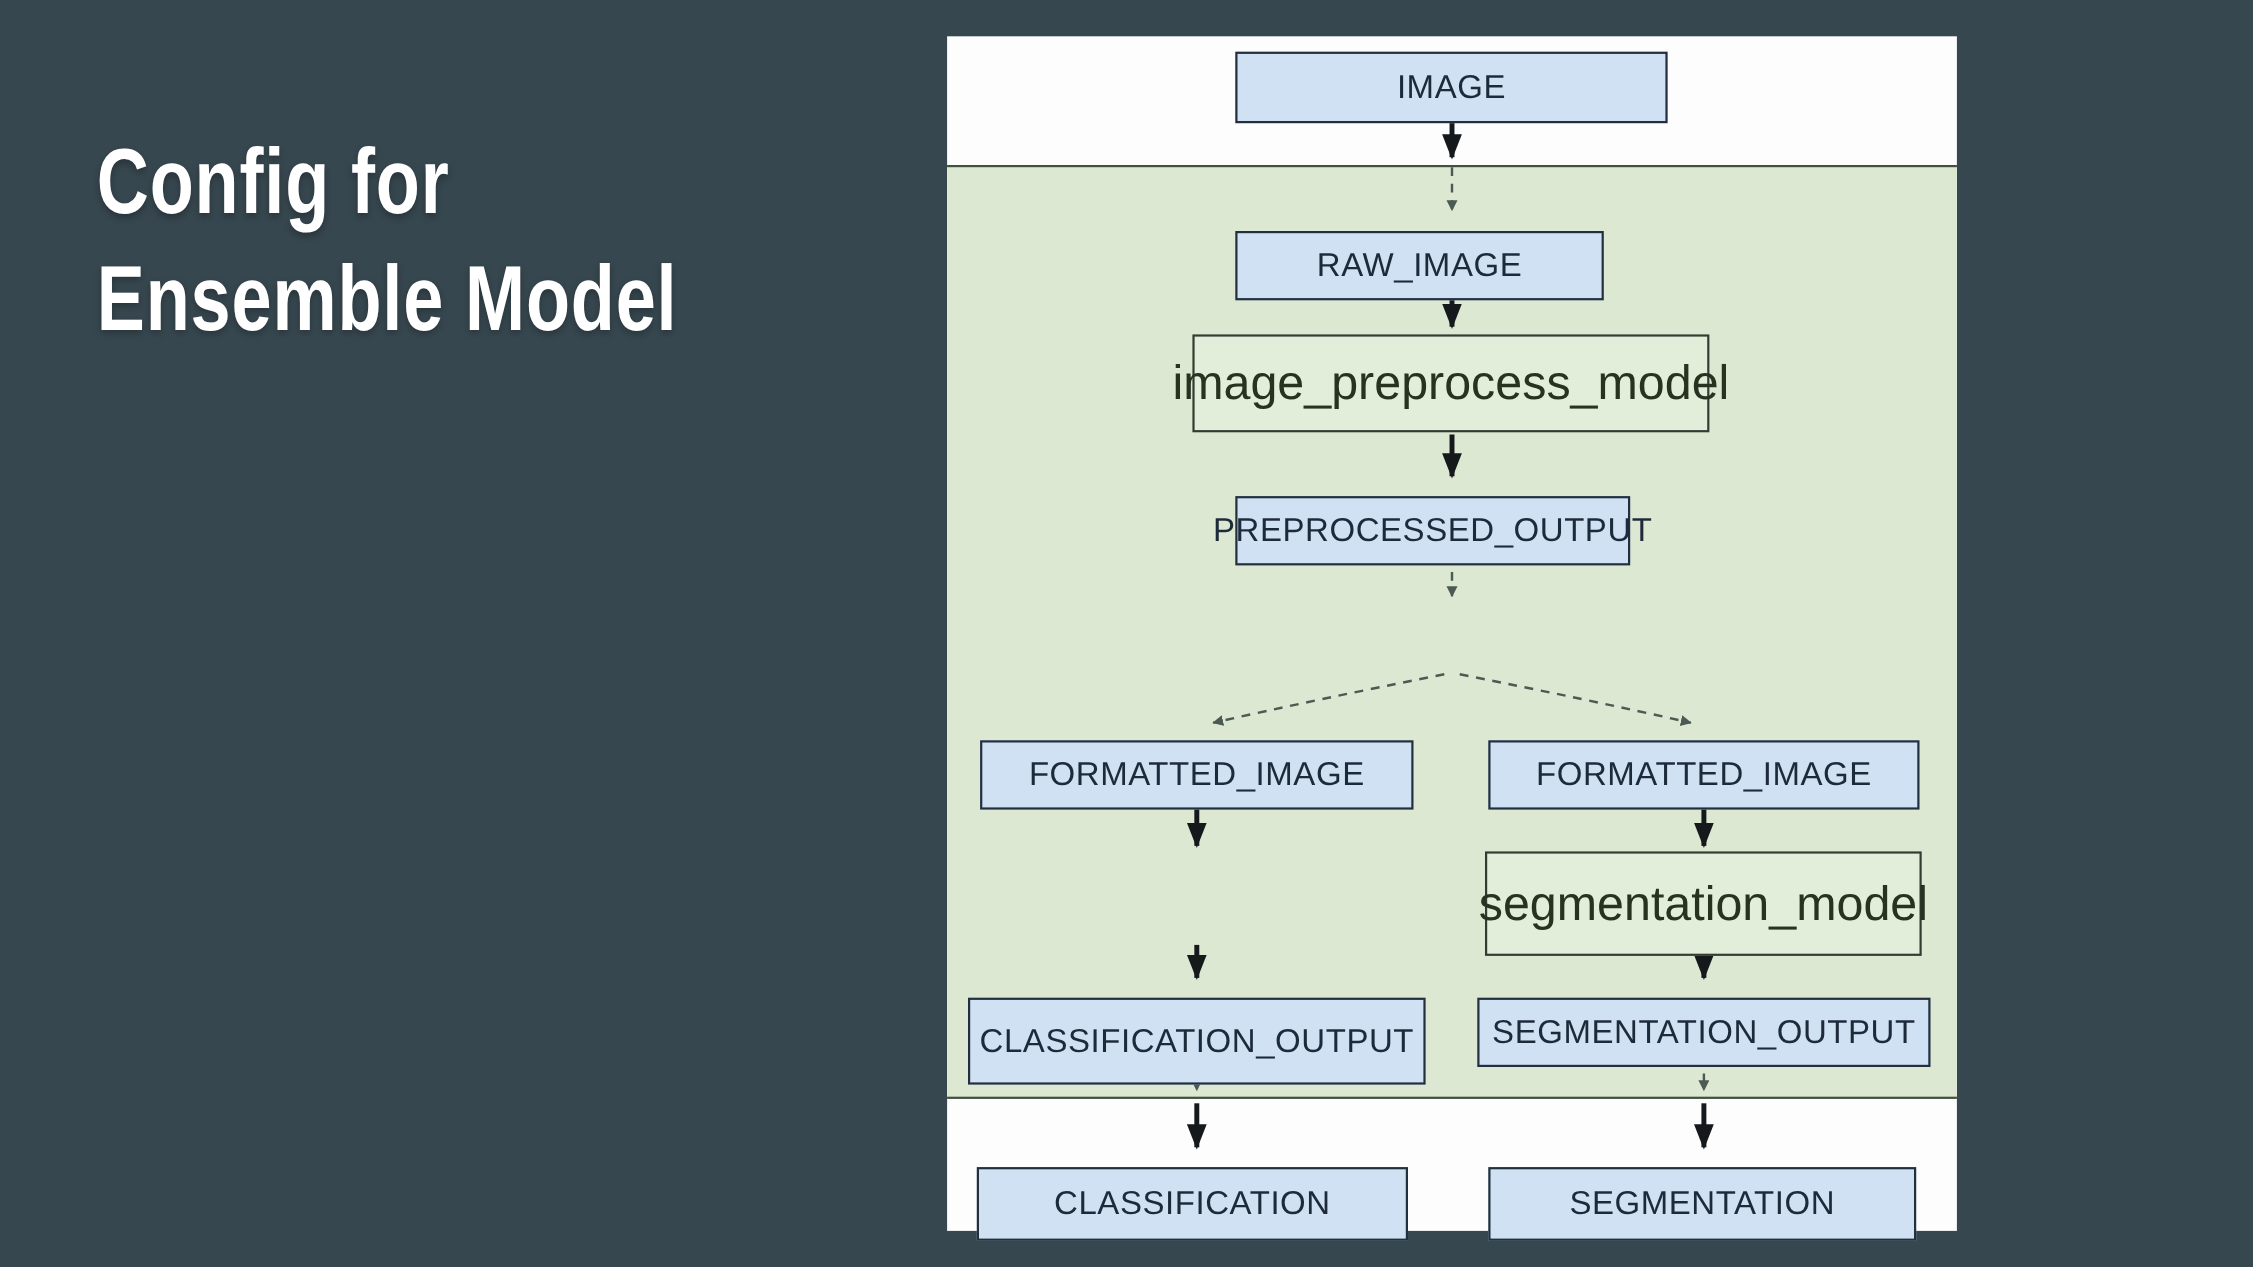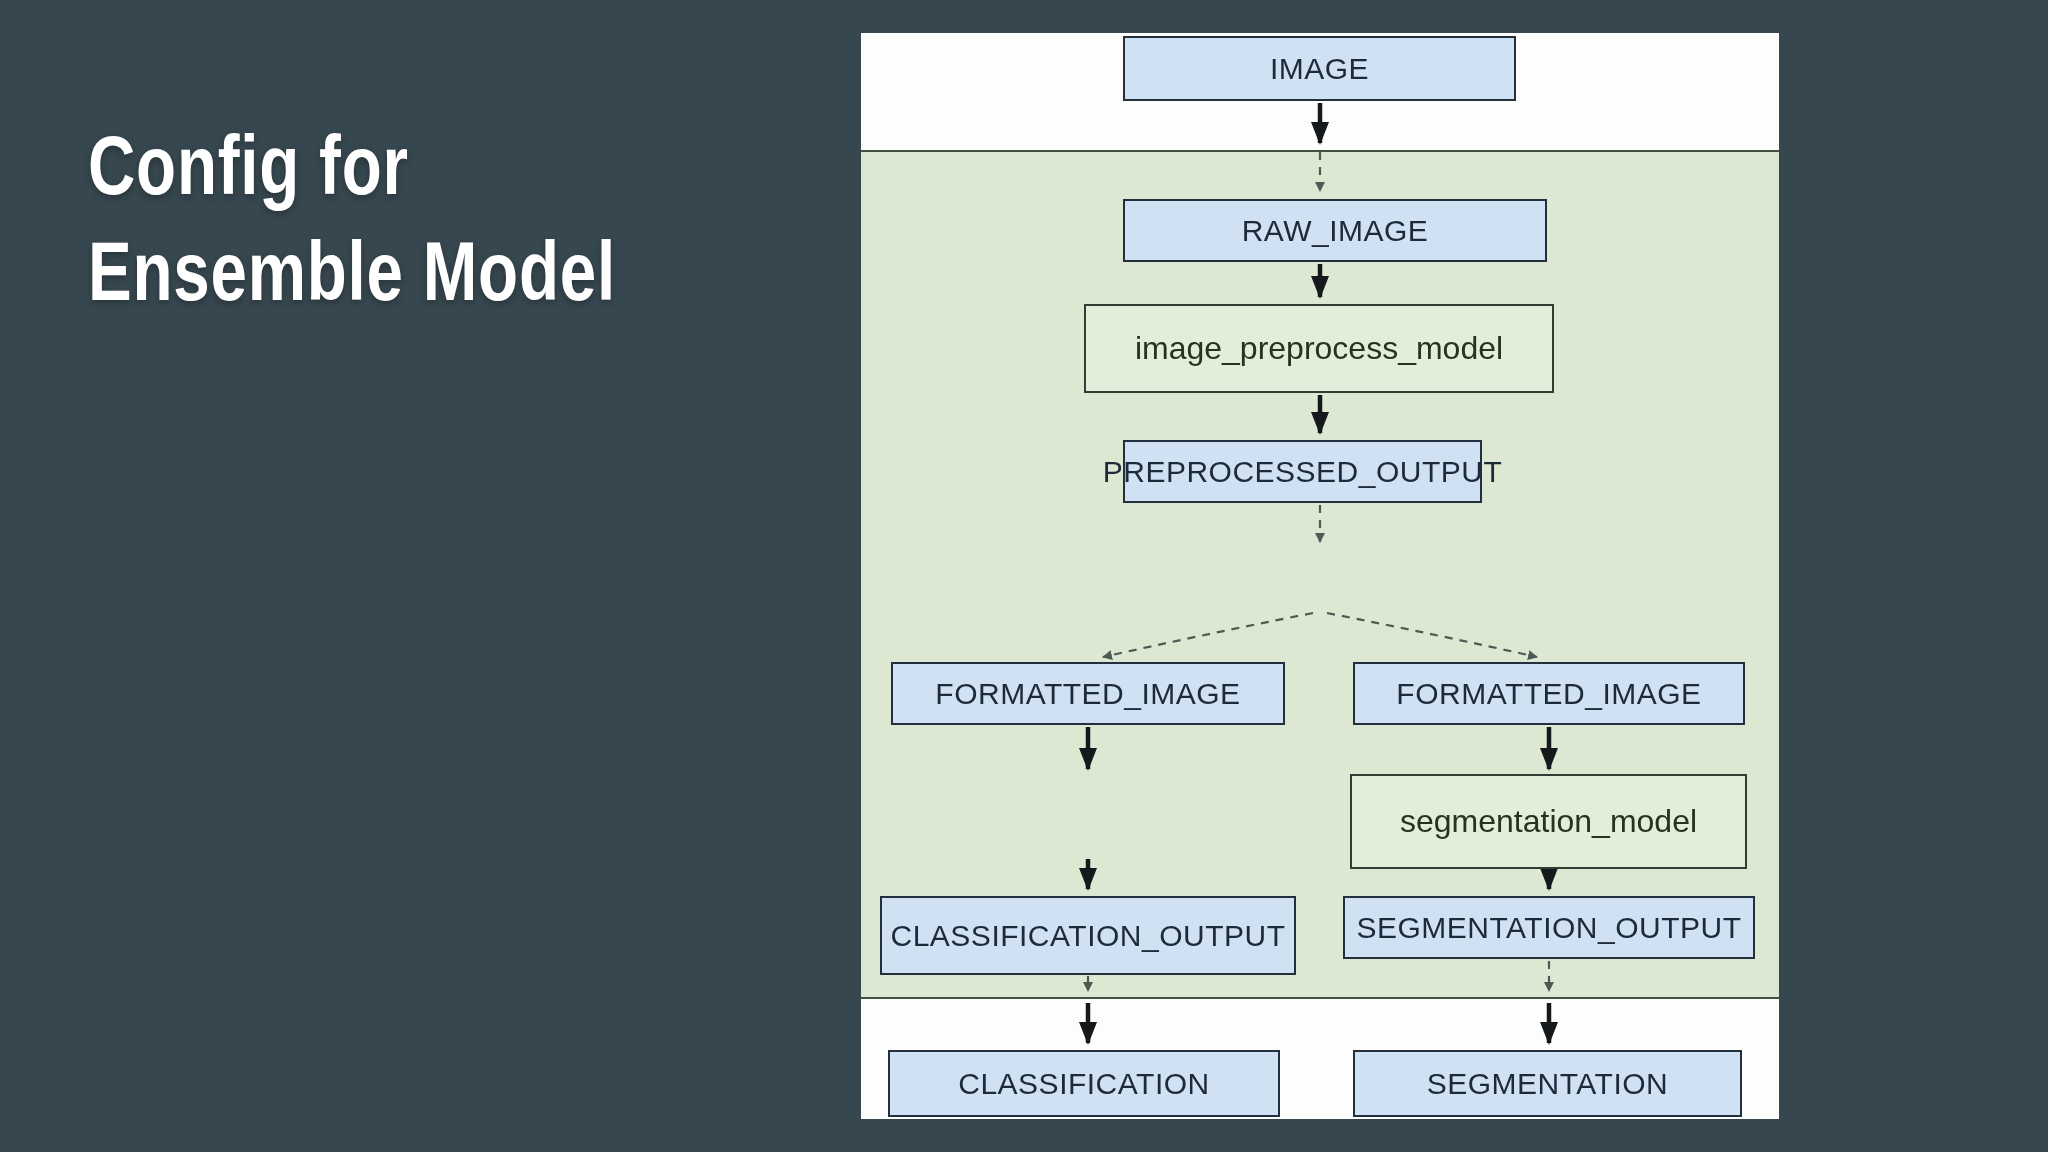--- a/index.html
+++ b/index.html
@@ -30,27 +30,27 @@
   .edge-solid{stroke:var(--solid,#15191c);stroke-width:4.5;fill:none;}
   .edge-dashed{stroke:var(--dashed,#4b5a53);stroke-width:2.2;stroke-dasharray:8 7;fill:none;}
   .node{
     position:absolute;display:flex;align-items:center;justify-content:center;
     box-sizing:border-box;text-align:center;white-space:nowrap;
   }
   .node.io{
     background:var(--io,#cfe1f3);
     border:2.5px solid #22303e;
     color:var(--text,#1d2a3a);
-    font-size:30px;letter-spacing:0.5px;
+    font-size:30px;letter-spacing:0.5px;margin-top:11px;
   }
   .node.model{
     background:var(--model,#e3eeda);
     border:2.5px solid #333c33;
     color:#27331f;
-    font-size:32px;
+    font-size:44px;
   }
   .node.small-label{font-size:27px;}
 </style>
 </head>
 <body style="--bg: #37474f; --title: #ffffff; --region: #dce8d2; --io: #cfe1f3; --model: #e3eeda; --solid: #15191c; --dashed: #4b5a53; --text: #1d2a3a;">
 
 <div class="slide-title">
   <div>Config for</div>
   <div>Ensemble Model</div>
 </div>
@@ -89,21 +89,21 @@
 
     <path class="edge-dashed" d="M227,928 L227,958" marker-end="url(#ah-small)"></path>
     <path class="edge-dashed" d="M688,928 L688,958" marker-end="url(#ah-small)"></path>
 
     <path class="edge-solid" d="M227,970 L227,1010" marker-end="url(#ah-big)"></path>
     <path class="edge-solid" d="M688,970 L688,1010" marker-end="url(#ah-big)"></path>
   </svg>
 
   <div class="node io" style="left:262px;top:3px;width:393px;height:65px">IMAGE</div>
 
-  <div class="node io" style="left:262px;top:166px;width:424px;height:63px">RAW_IMAGE</div>
+  <div class="node io" style="left:262px;top:166px;width:335px;height:63px">RAW_IMAGE</div>
 
   <div class="node model" style="left:223px;top:271px;width:470px;height:89px">image_preprocess_model</div>
 
   <div class="node io" style="left:262px;top:407px;width:359px;height:63px">PREPROCESSED_OUTPUT</div>
 
 
   <div class="node io" style="left:30px;top:629px;width:394px;height:63px">FORMATTED_IMAGE</div>
 
   <div class="node io" style="left:492px;top:629px;width:392px;height:63px">FORMATTED_IMAGE</div>
 

